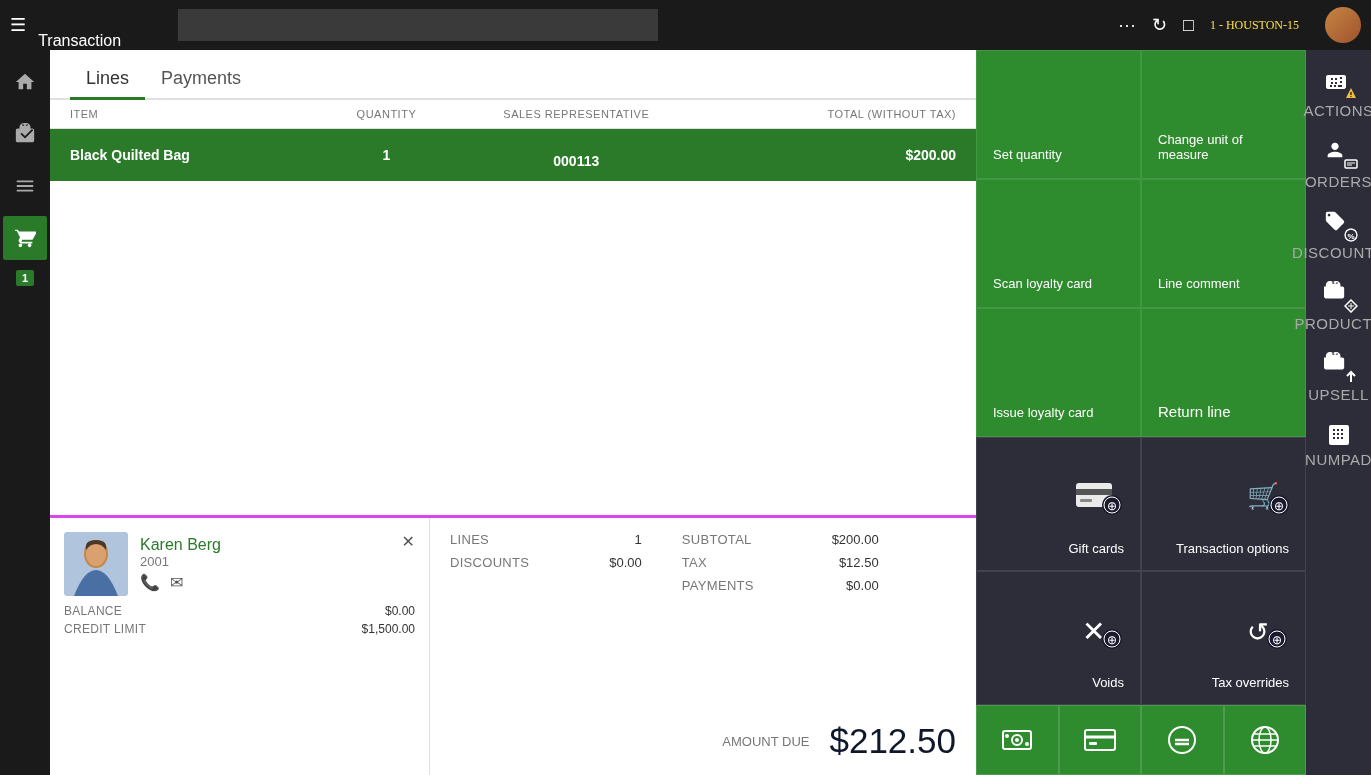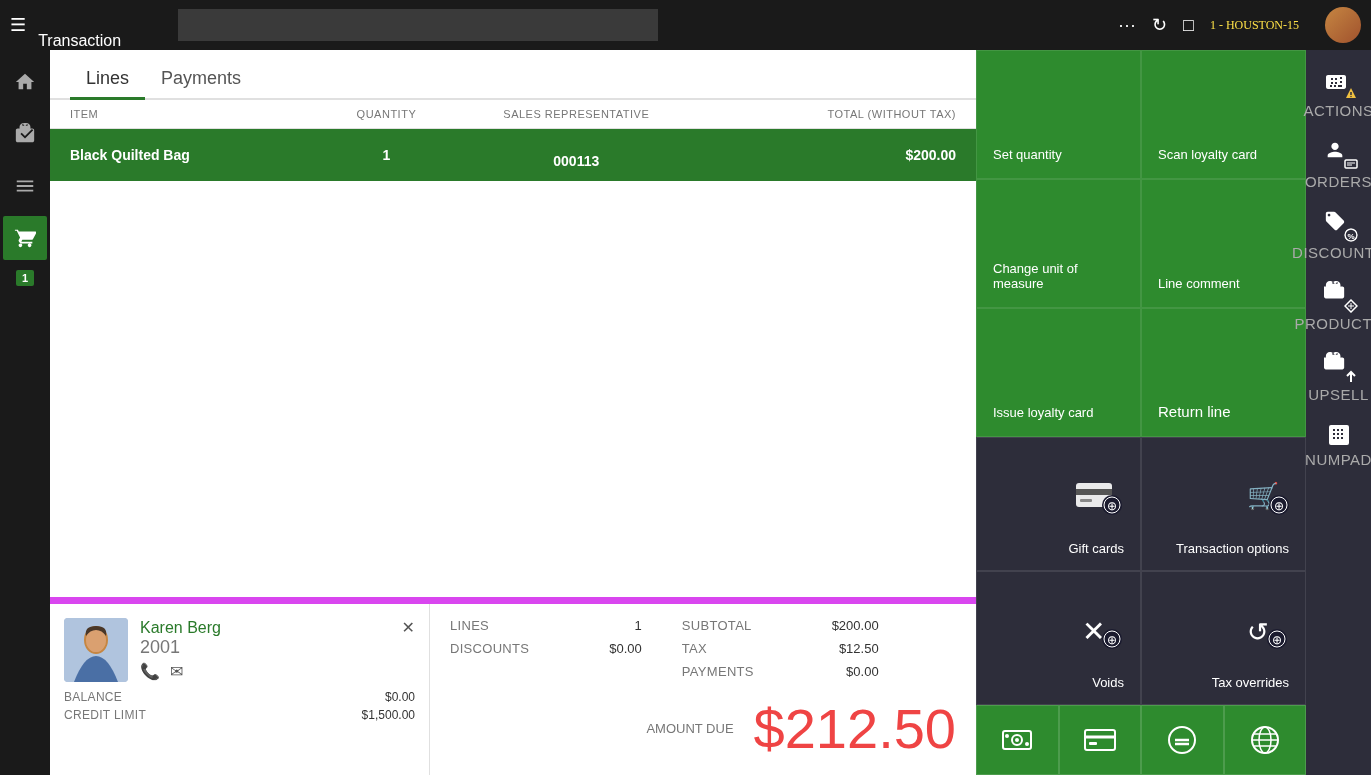--- a/index.html
+++ b/index.html
@@ -162,22 +162,22 @@
       font-weight: 600;
     }
     .table-row span:nth-child(2) { text-align: center; }
     .table-row span:nth-child(3) { text-align: center; margin-top: 12px; }
     .table-row span:last-child { text-align: right; }
 
     
     .bottom-panel {
       display: flex;
       background: white;
-      border-top: 7px solid #d946ef;
-      height: 178px;
+      border-top: 3px solid #d946ef;
+      height: 260px;
       flex-shrink: 0;
     }
     .customer-panel {
       width: 380px;
       padding: 14px;
       display: flex;
       flex-direction: column;
       border-right: 1px solid #e0e0e0;
       flex-shrink: 0;
     }
@@ -193,21 +193,21 @@
       background: #b0c4de;
       overflow: hidden;
       flex-shrink: 0;
     }
     .customer-info { flex: 1; }
     .customer-name {
       color: #2a7a2a;
       font-size: 16px;
       font-weight: 500;
     }
-    .customer-id { color: #777; font-size: 18px; }
+    .customer-id { color: #777; font-size: 13px; }
     .customer-actions {
       display: flex; gap: 10px; margin-top: 4px;
     }
     .customer-action-icon { color: #555; font-size: 16px; cursor: pointer; }
     .close-customer {
       color: #555; font-size: 16px; cursor: pointer; align-self: flex-start; margin-left: auto;
     }
     .customer-details {
       display: flex; flex-direction: column; gap: 4px;
       font-size: 12px;
@@ -228,21 +228,21 @@
     }
     .summary-top { display: flex; gap: 40px; }
     .summary-col { display: flex; flex-direction: column; gap: 8px; }
     .summary-row { display: flex; justify-content: space-between; gap: 80px; font-size: 13px; }
     .summary-label { color: #777; font-weight: 500; letter-spacing: 0.3px; }
     .summary-value { color: #333; }
     .amount-due-row {
       display: flex; justify-content: flex-end; align-items: center;
     }
     .amount-due-label { font-size: 13px; color: #777; margin-right: 20px; }
-    .amount-due-value { color: #ef4444; font-size: 56px; font-weight: 300; }
+    .amount-due-value { color: #0f172a; font-size: 35px; font-weight: 300; }
 
     
     .right-action-panel {
       width: 330px;
       background: #86efac;
       display: flex;
       flex-direction: column;
       flex-shrink: 0;
       overflow: hidden;
     }
@@ -457,27 +457,27 @@
   <div class="right-action-panel">
     <div class="action-grid">
 
       <div class="action-btn green">
         <div class="action-btn-content">
           <span style="font-size:13px;font-weight:300;">Set quantity</span>
         </div>
       </div>
       <div class="action-btn green">
         <div class="action-btn-content">
-          <span style="font-size:13px;font-weight:300;">Scan loyalty card</span>
+          <span style="font-size:13px;font-weight:300;">Change unit of measure</span>
         </div>
       </div>
 
       <div class="action-btn green">
         <div class="action-btn-content">
-          <span style="font-size:13px;font-weight:300;">Change unit of measure</span>
+          <span style="font-size:13px;font-weight:300;">Scan loyalty card</span>
         </div>
       </div>
       <div class="action-btn green">
         <div class="action-btn-content">
           <span style="font-size:13px;font-weight:300;">Line comment</span>
         </div>
       </div>
 
       <div class="action-btn green">
         <div class="action-btn-content">

